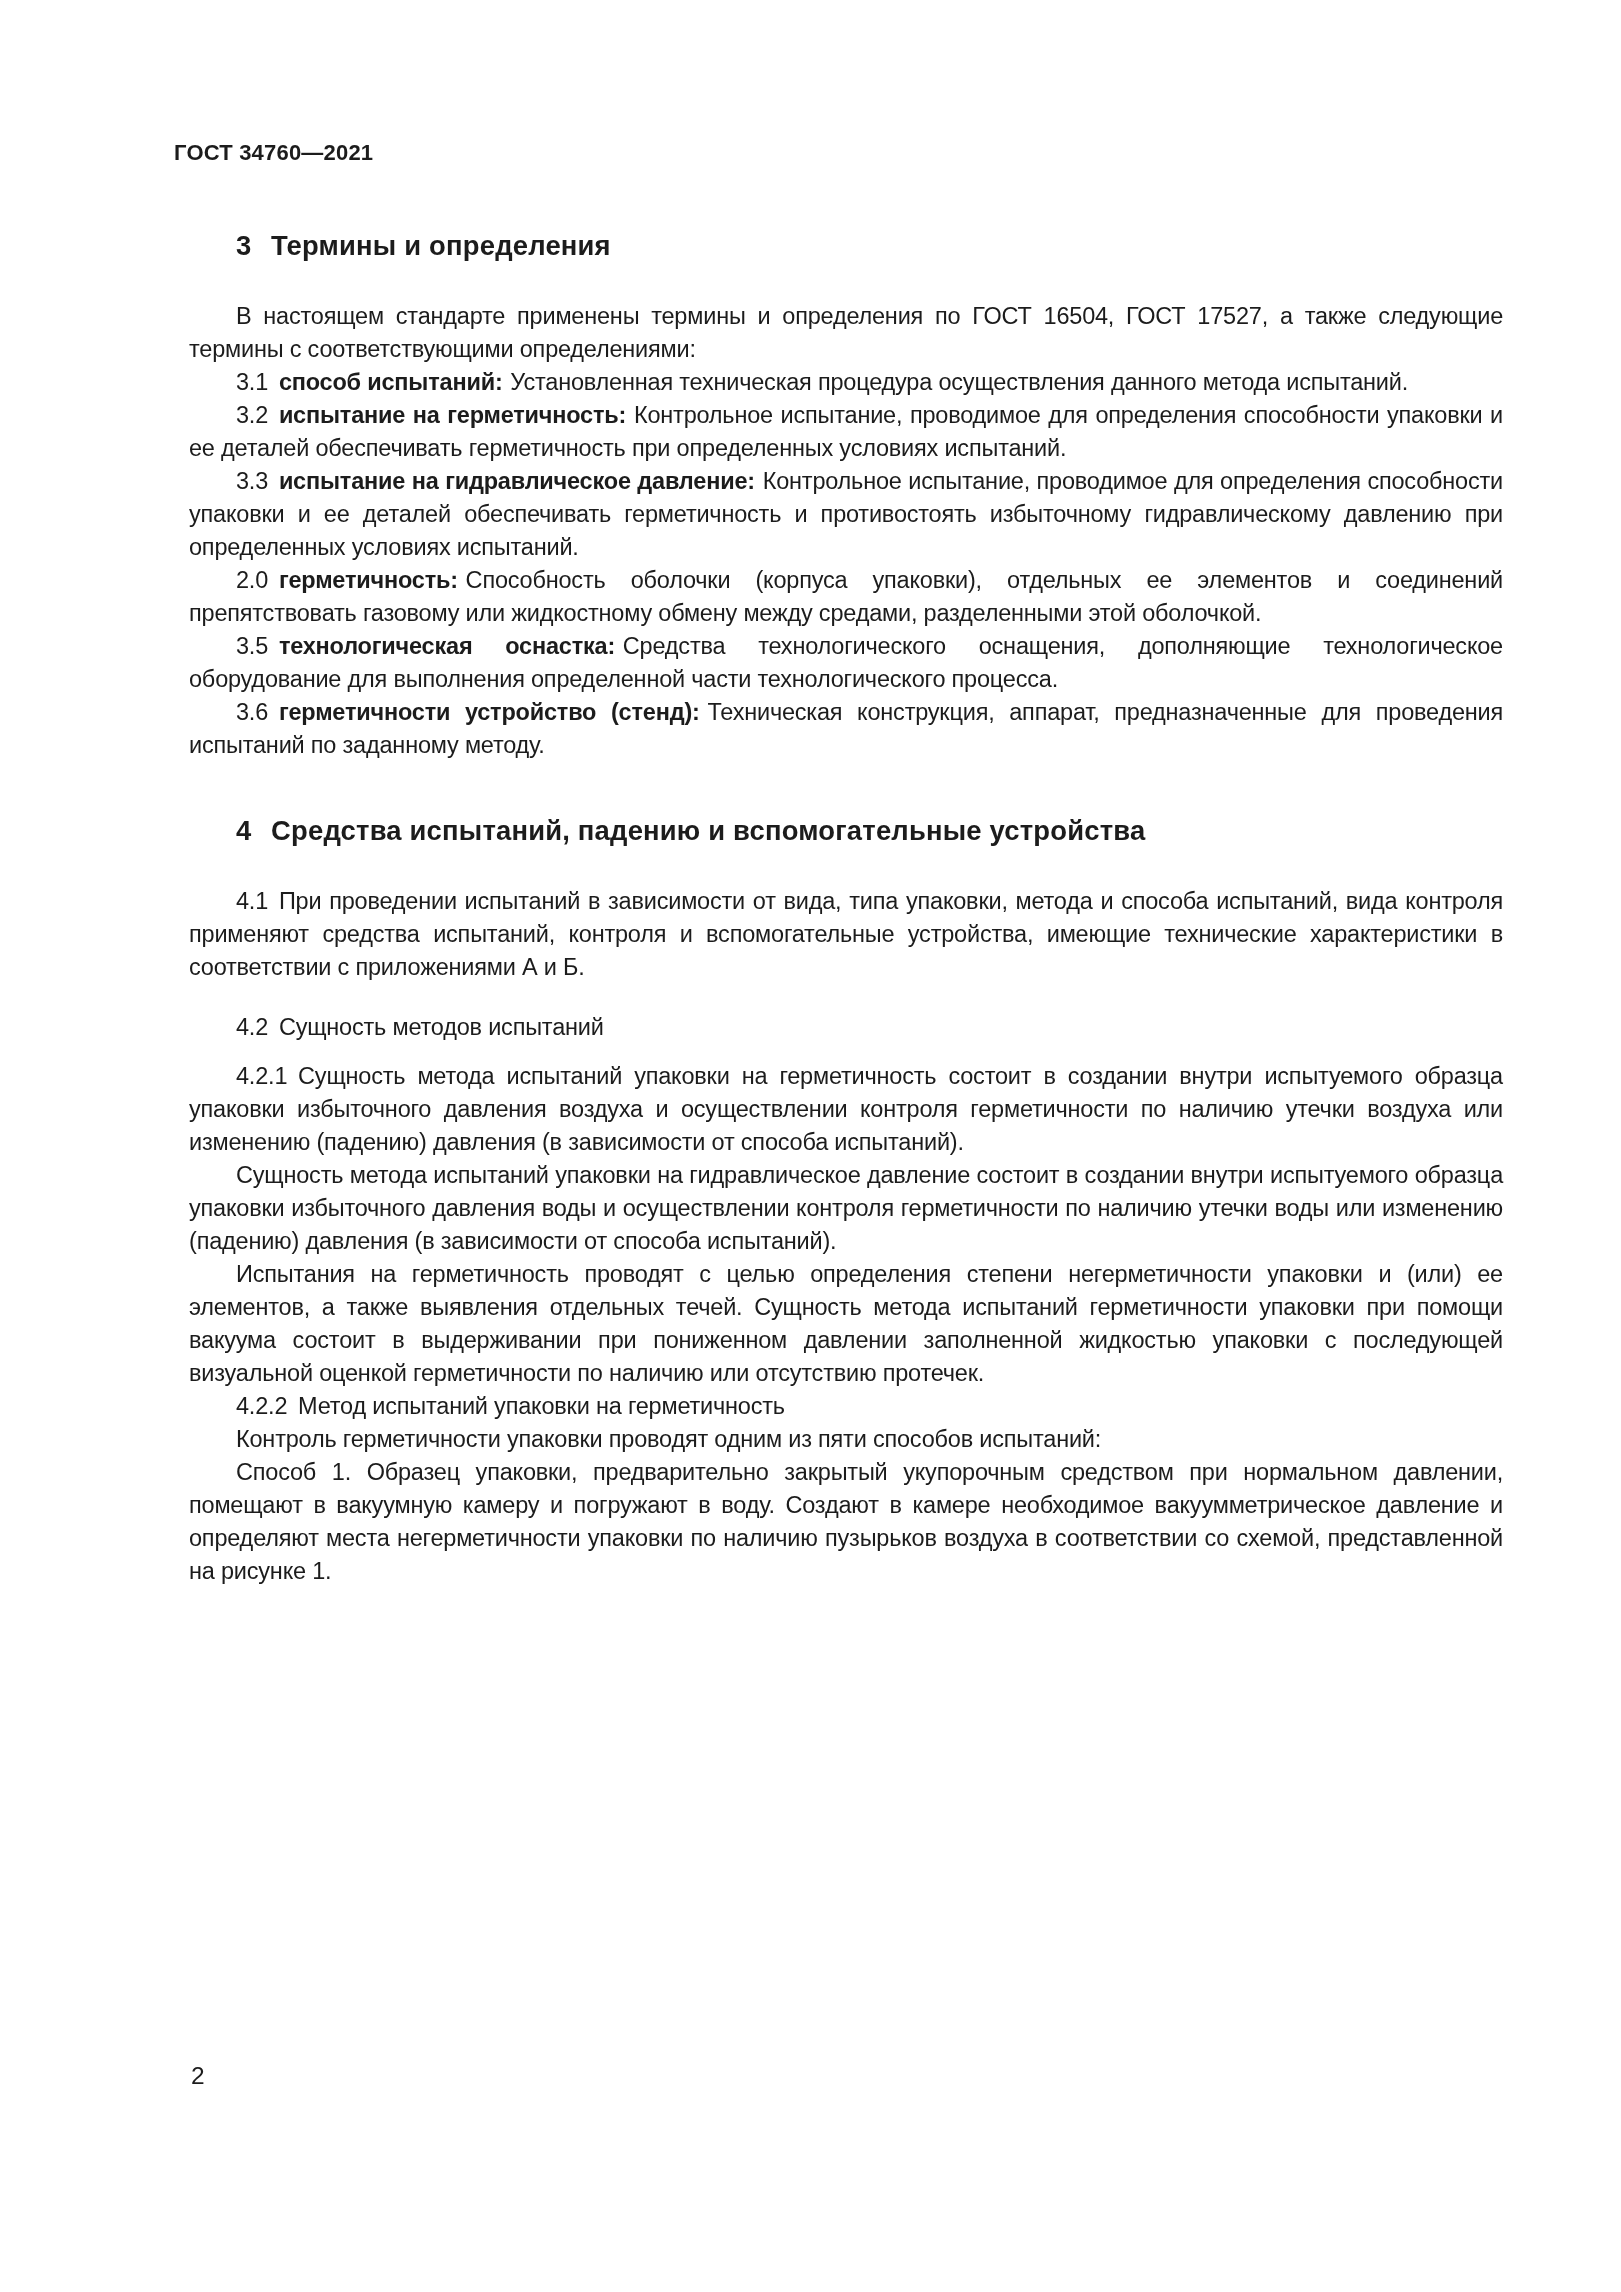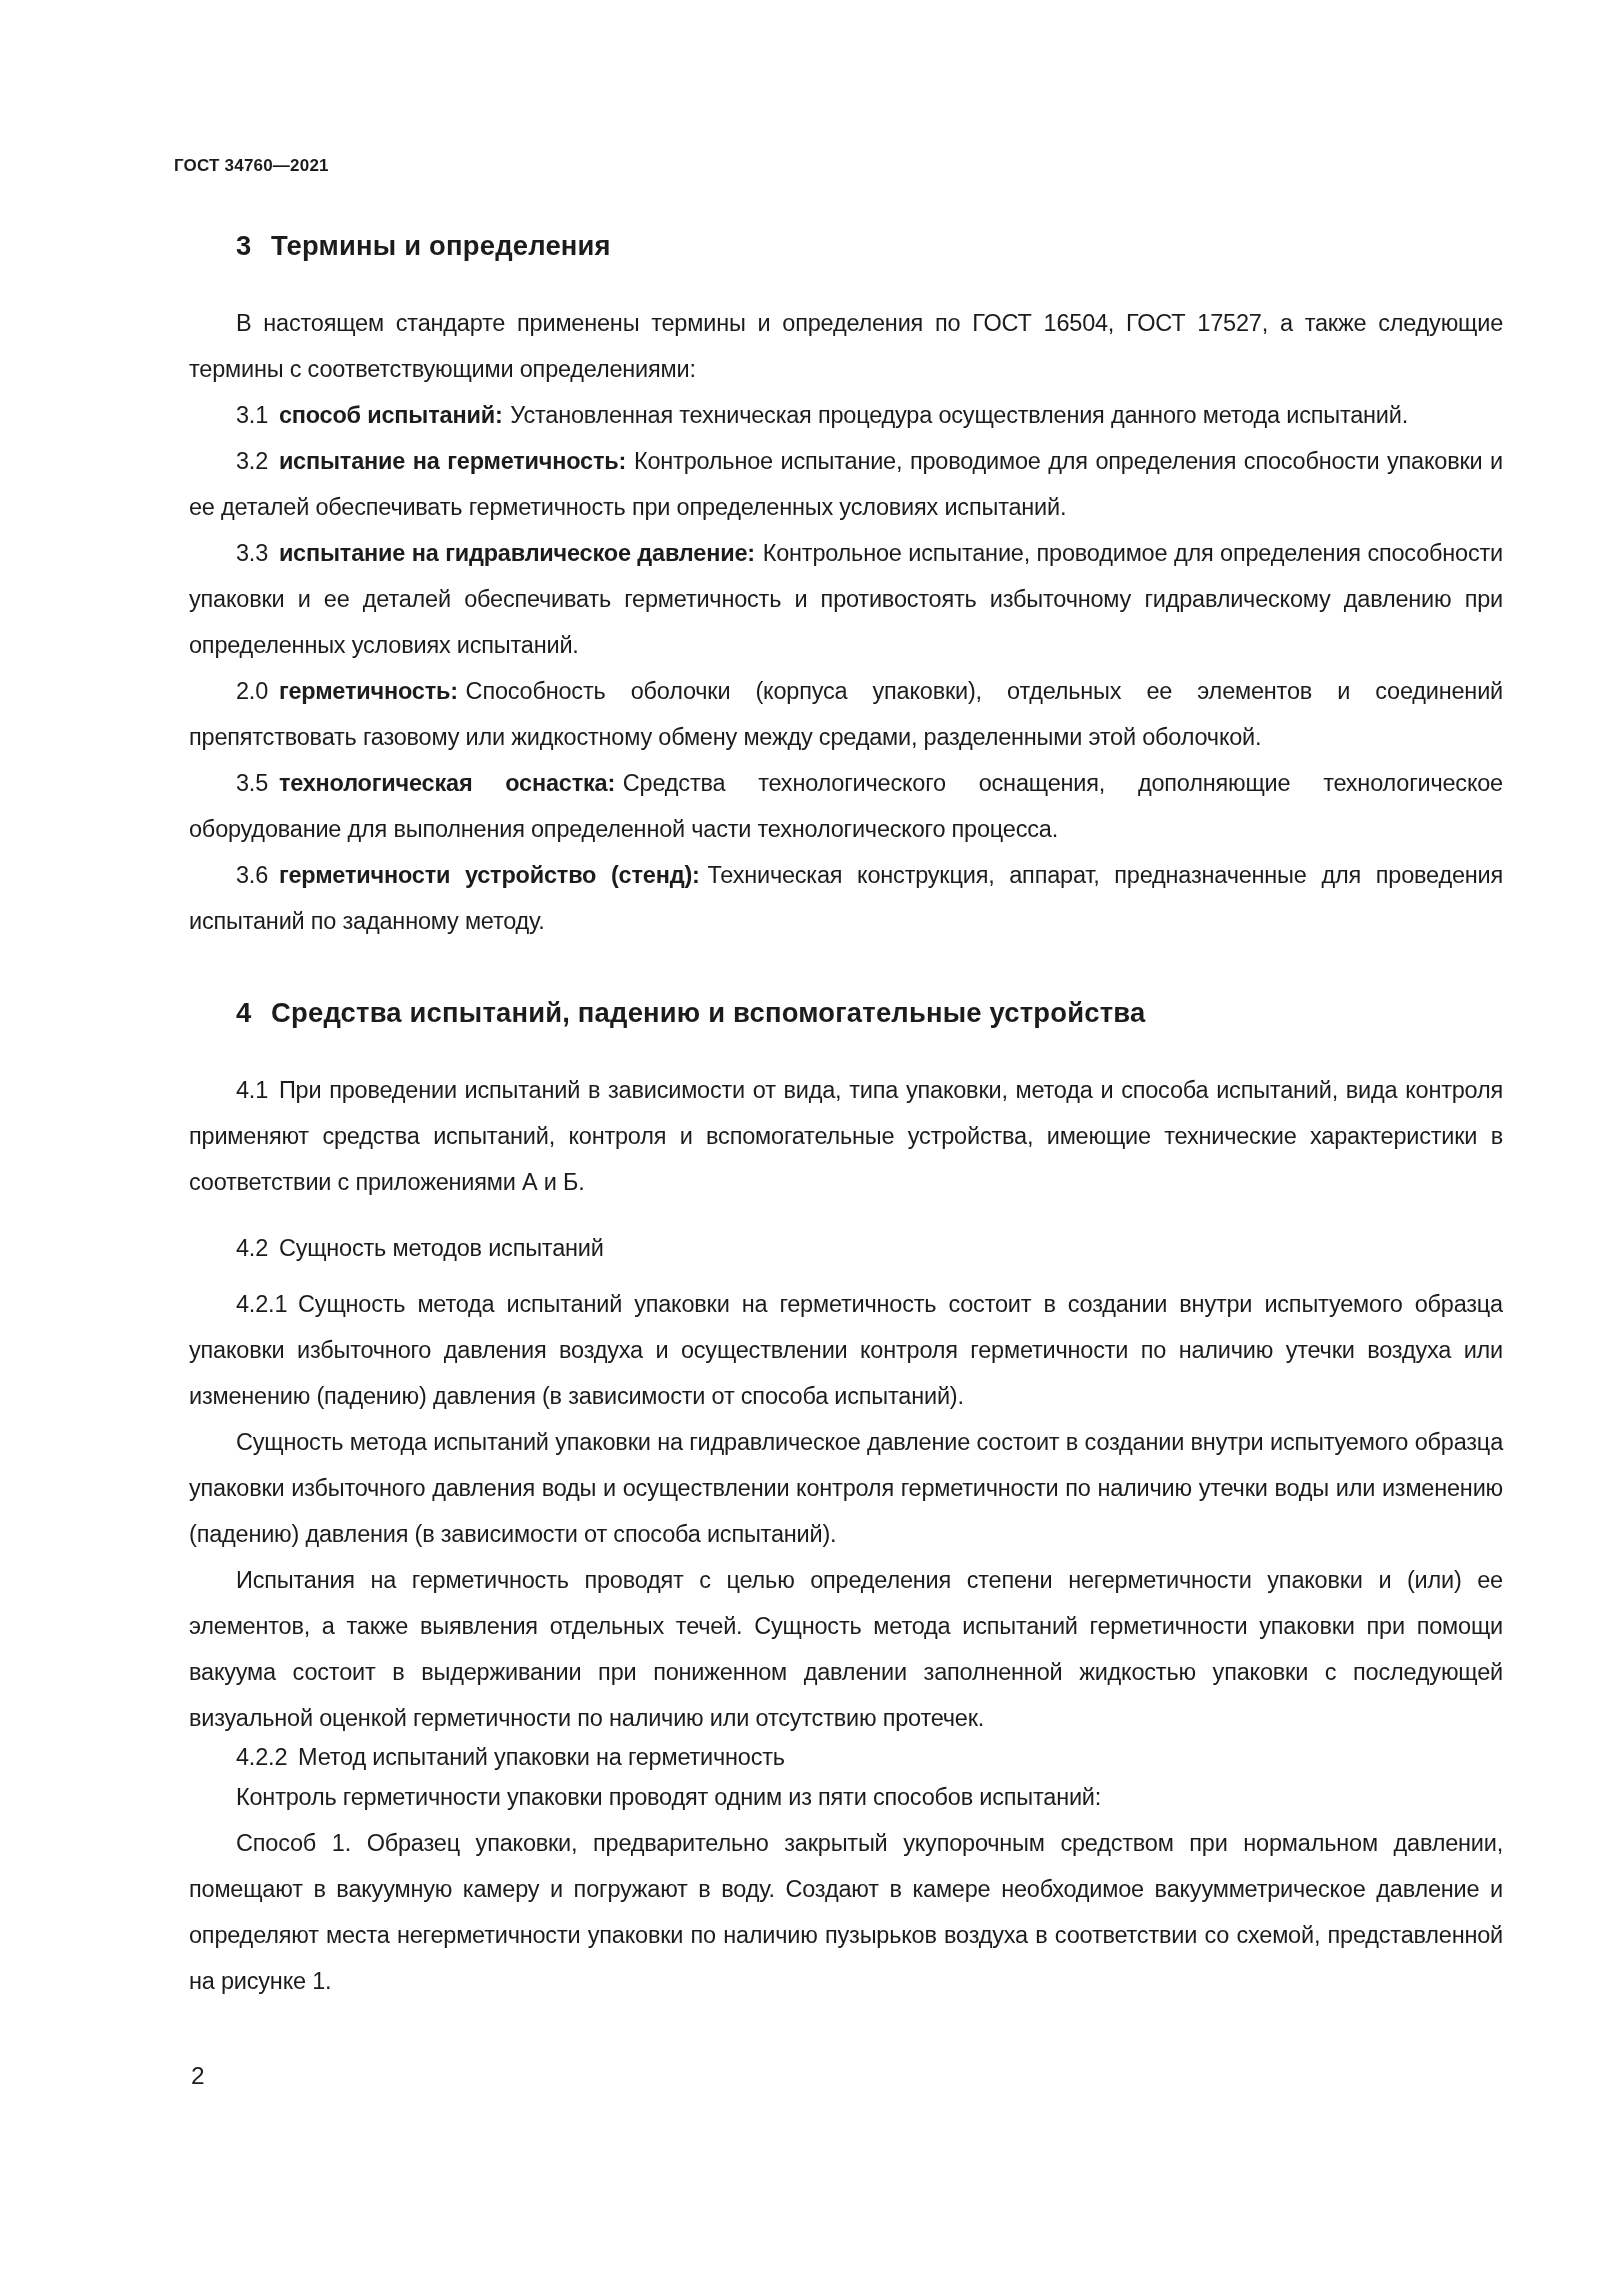--- a/index.html
+++ b/index.html
@@ -12,22 +12,22 @@
     width: 1621px;
     height: 2293px;
     background: #ffffff;
     font-family: "Liberation Sans", "DejaVu Sans", sans-serif;
     color: #1c1c1c;
     overflow: hidden;
   }
   .running-header {
     position: absolute;
     left: 174px;
-    top: 156px;
-    font-size: 17px;
+    top: 140px;
+    font-size: 22px;
     font-weight: bold;
     letter-spacing: 0.2px;
     white-space: nowrap;
   }
   .content {
     position: absolute;
     left: 189px;
     top: 0;
     width: 1314px;
   }
@@ -38,21 +38,21 @@
     font-weight: bold;
     line-height: 35px;
     letter-spacing: 0.2px;
   }
   .sec-heading .num { margin-right: 19.6px; }
   #sec3-heading { margin-top: 228px; margin-bottom: 37px; }
   #sec4-heading { margin-top: 51px; margin-bottom: 37px; }
   .body-p {
     margin: 0;
     font-size: 23.5px;
-    line-height: 46px;
+    line-height: 33px;
     text-align: justify;
     text-indent: 47px;
     letter-spacing: -0.2px;
     hyphens: auto;
     -webkit-hyphens: auto;
   }
   .body-p .num { margin-right: 10.8px; }
   .body-p .term { margin-right: 7.8px; }
   .sub-heading {
     margin: 0;

